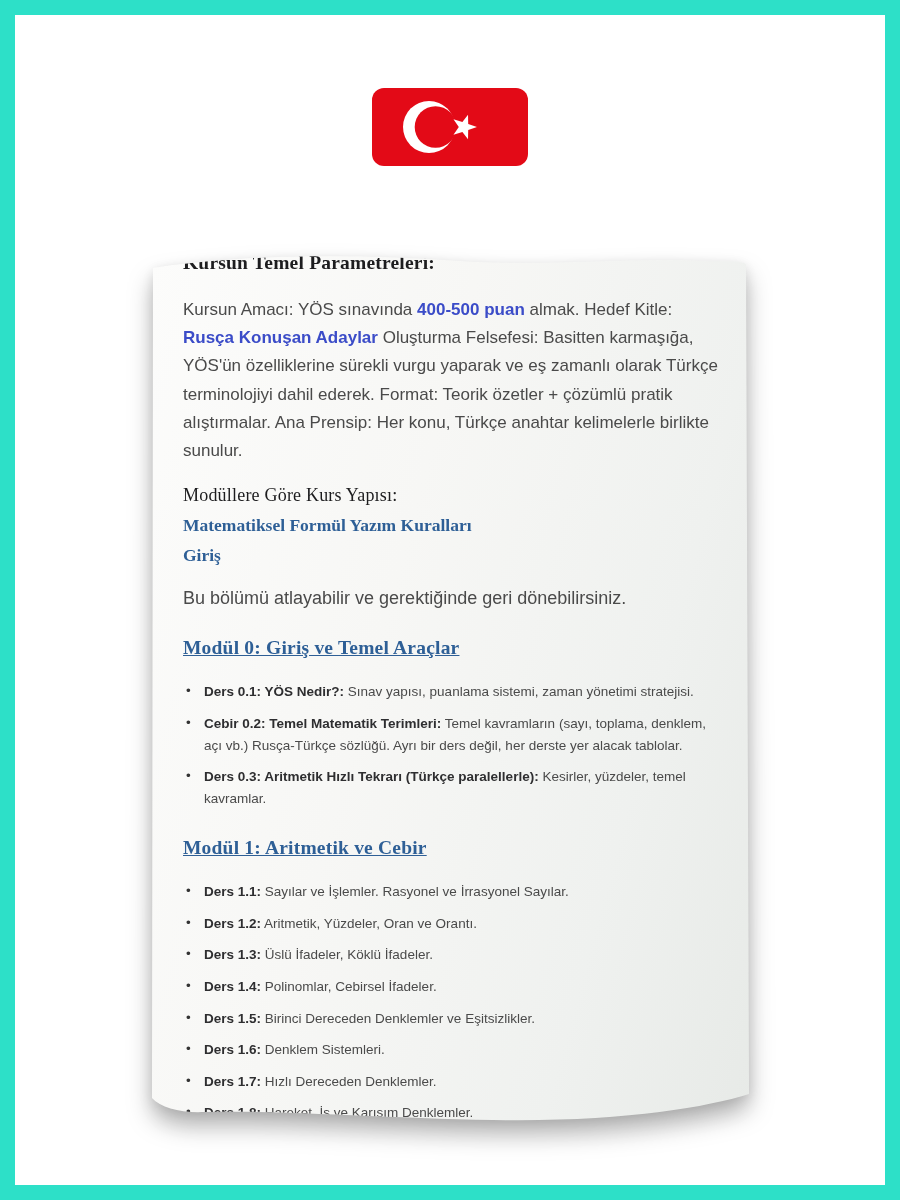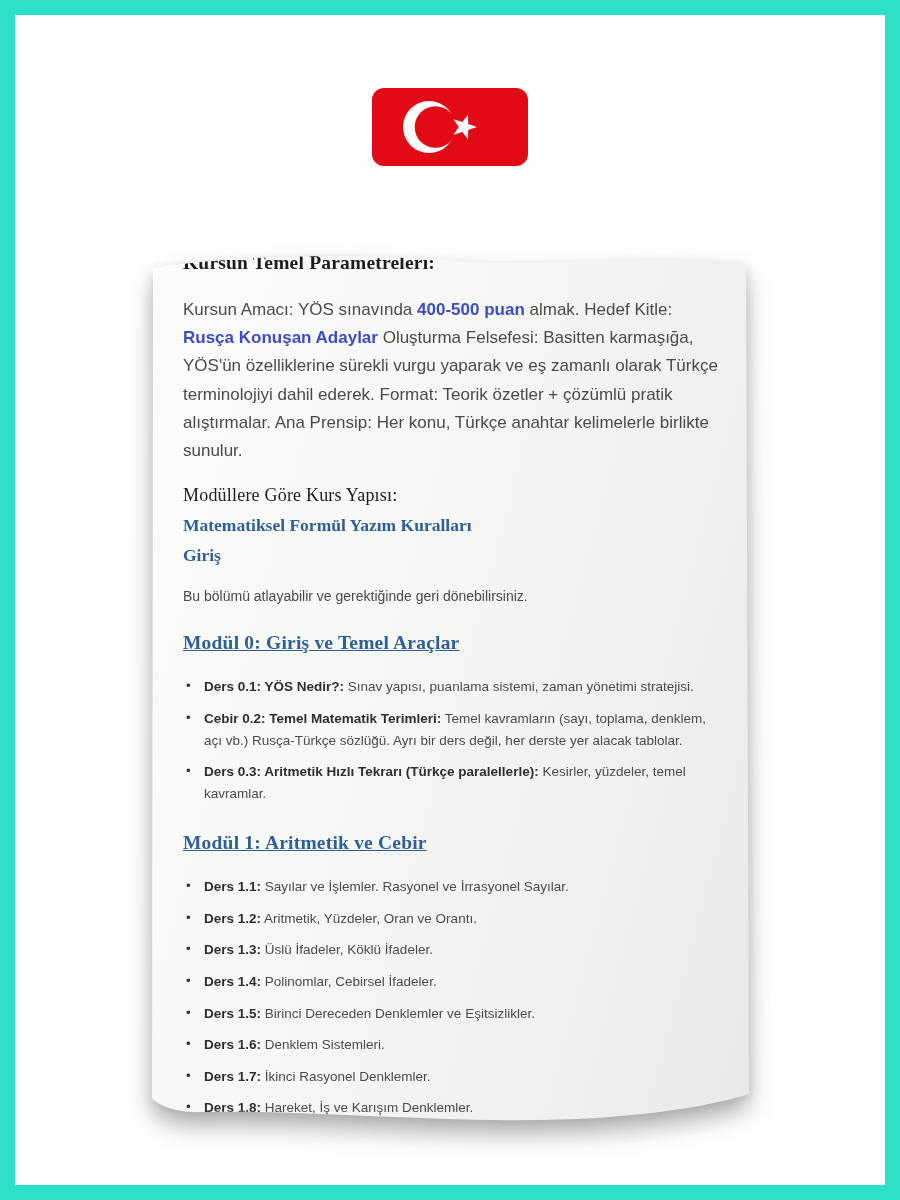--- a/index.html
+++ b/index.html
@@ -84,21 +84,21 @@
   .quick-link{
     margin-top:9px;
     font-family:"Liberation Serif", serif;
     font-size:17.5px;
     font-weight:600;
     color:var(--heading-blue);
     cursor:pointer;
   }
   p.note{
     margin-top:22px;
-    font-size:14px;
+    font-size:18px;
     color:var(--body-gray);
   }
   .module-heading{
     margin-top:28px;
     font-family:"Liberation Serif", serif;
     font-size:19.5px;
     font-weight:600;
     color:var(--heading-blue);
     letter-spacing:0.2px;
     text-decoration:underline;
@@ -171,21 +171,21 @@
 
   <section class="module">
     <h3 class="module-heading">Modül 1: Aritmetik ve Cebir</h3>
     <ul class="lesson-list">
               <li><span class="lesson-label">Ders 1.1:</span><span class="lesson-text"> Sayılar ve İşlemler. Rasyonel ve İrrasyonel Sayılar.</span></li>
               <li><span class="lesson-label">Ders 1.2:</span><span class="lesson-text"> Aritmetik, Yüzdeler, Oran ve Orantı.</span></li>
               <li><span class="lesson-label">Ders 1.3:</span><span class="lesson-text"> Üslü İfadeler, Köklü İfadeler.</span></li>
               <li><span class="lesson-label">Ders 1.4:</span><span class="lesson-text"> Polinomlar, Cebirsel İfadeler.</span></li>
               <li><span class="lesson-label">Ders 1.5:</span><span class="lesson-text"> Birinci Dereceden Denklemler ve Eşitsizlikler.</span></li>
               <li><span class="lesson-label">Ders 1.6:</span><span class="lesson-text"> Denklem Sistemleri.</span></li>
-              <li><span class="lesson-label">Ders 1.7:</span><span class="lesson-text"> İkinci Rasyonel Denklemler.</span></li>
+              <li><span class="lesson-label">Ders 1.7:</span><span class="lesson-text"> Hızlı Dereceden Denklemler.</span></li>
               <li><span class="lesson-label">Ders 1.8:</span><span class="lesson-text"> Hareket, İş ve Karışım Denklemler.</span></li>
             </ul>
   </section>
 </div>
 
     </div>
   </div>
 </div>
 
 </body></html>

